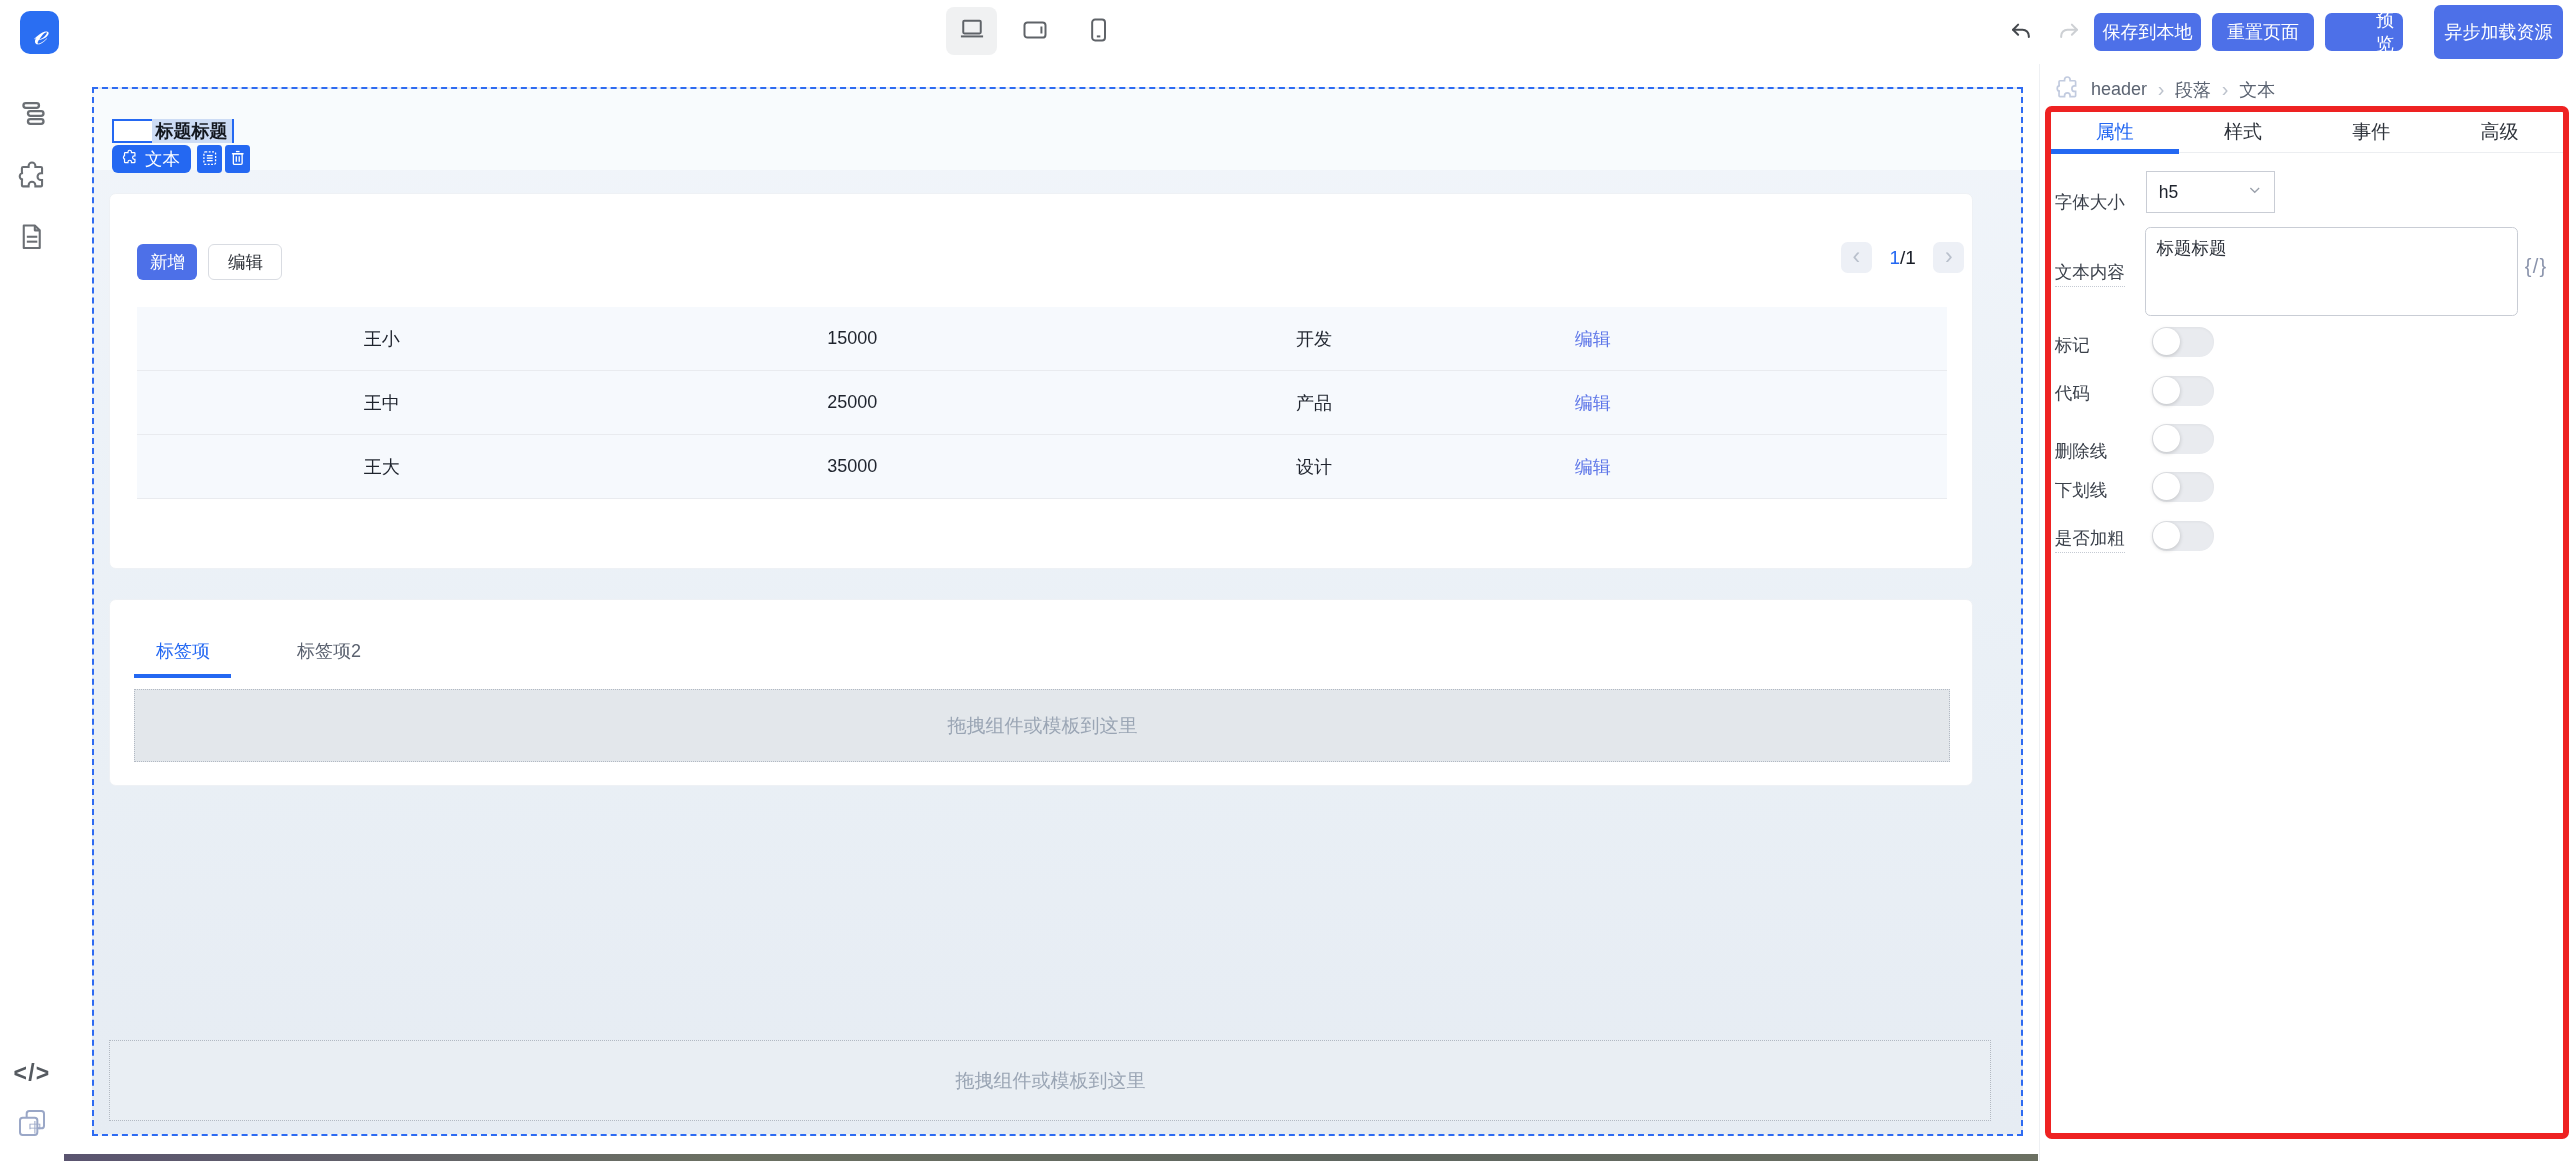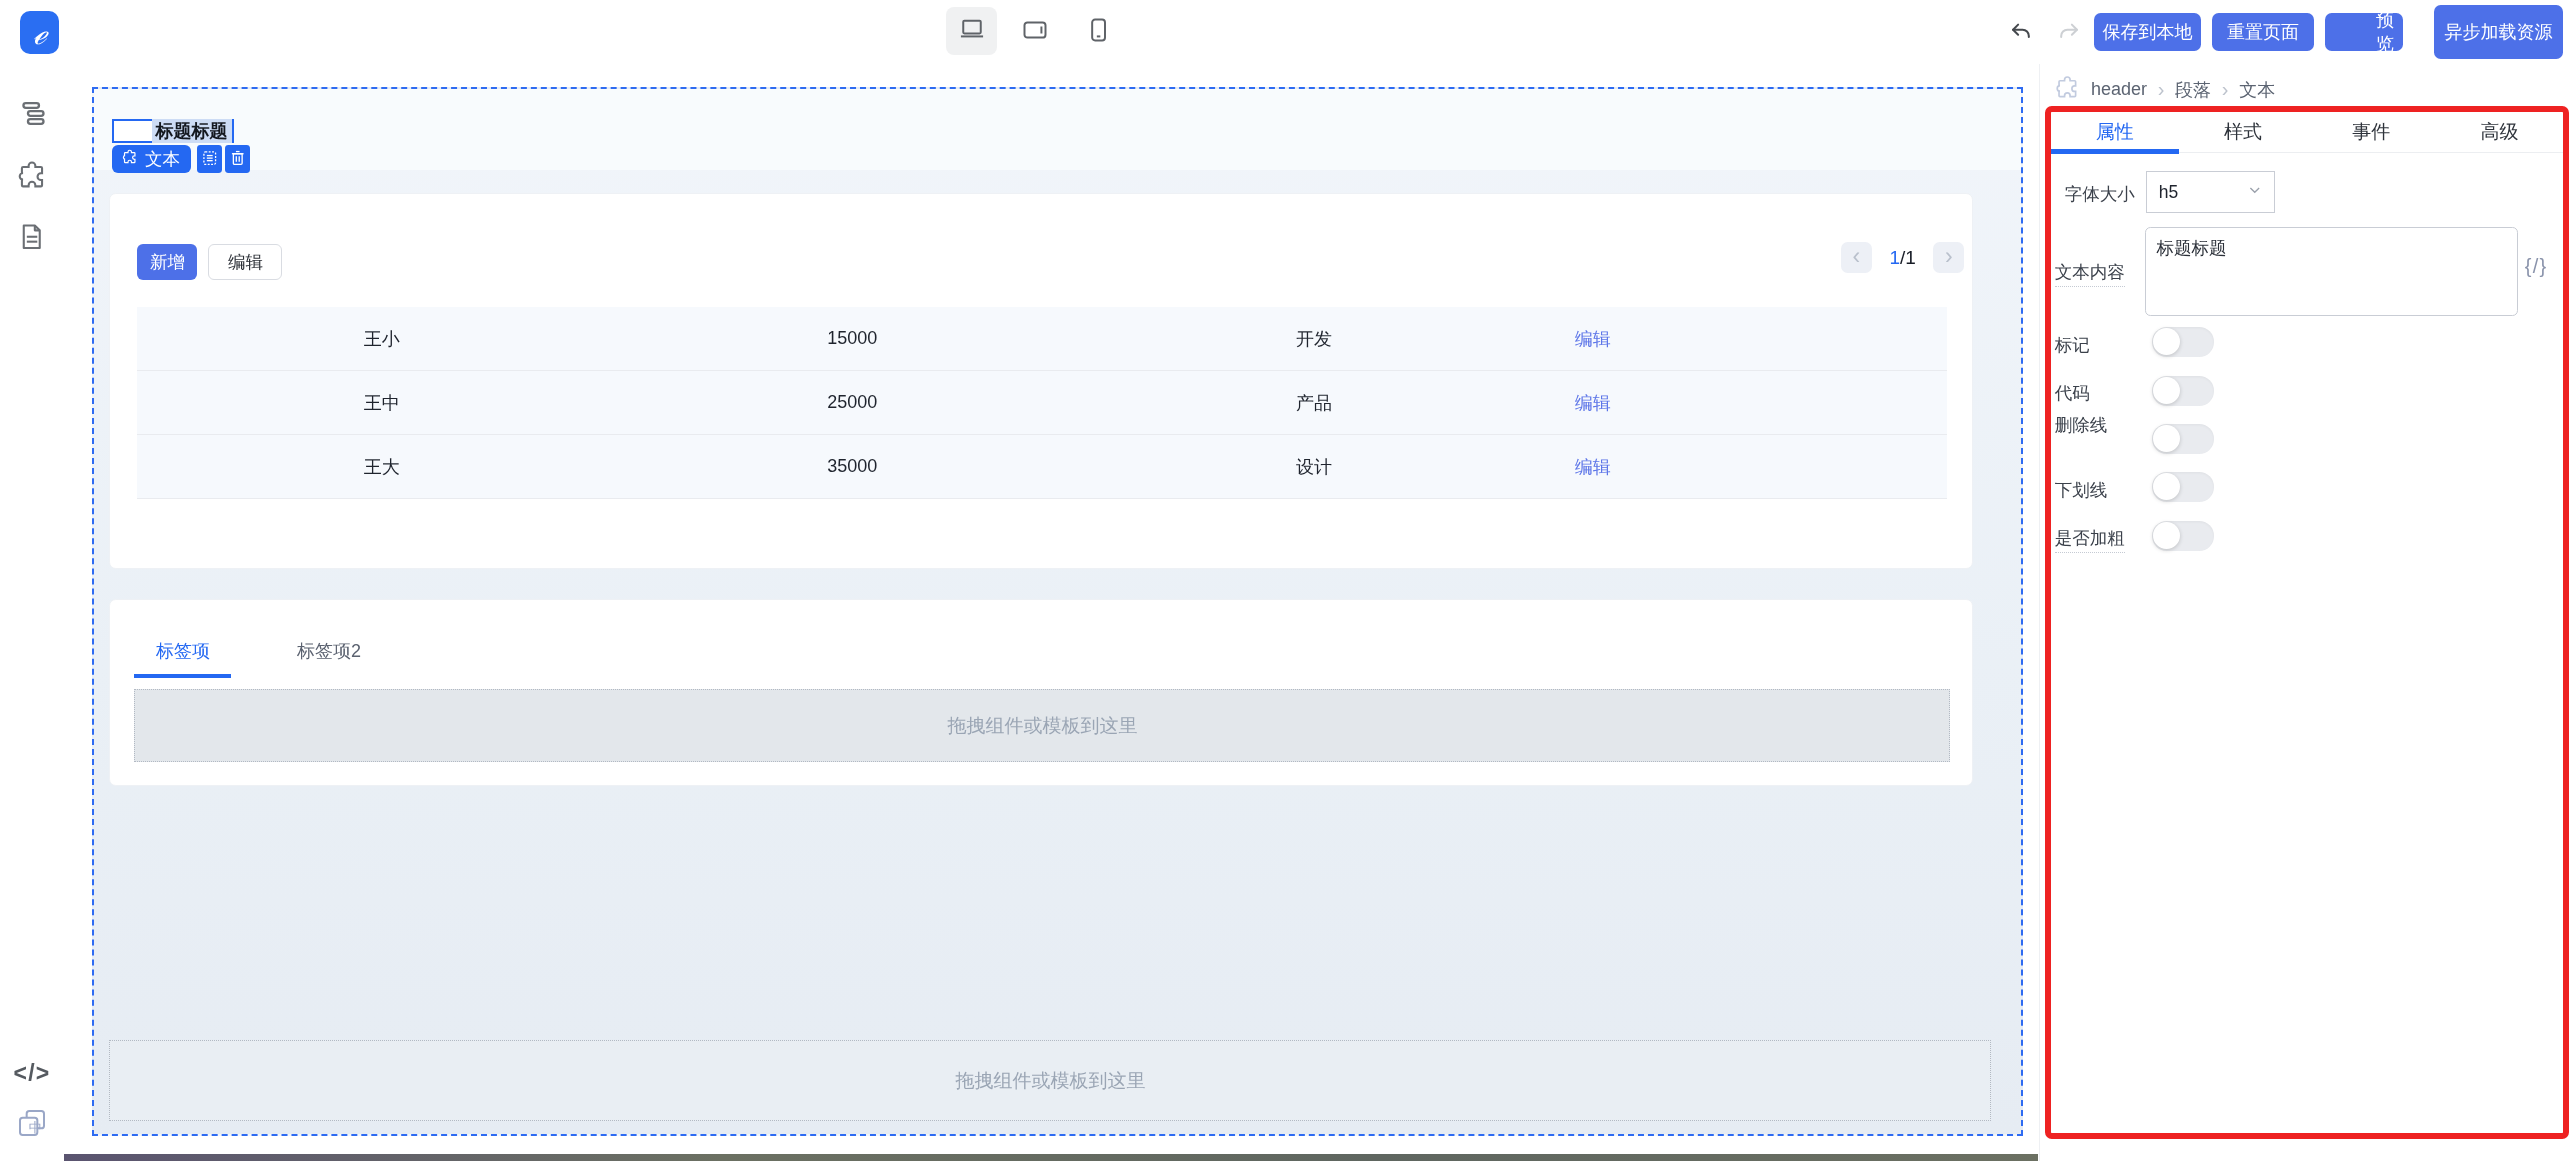--- a/index.html
+++ b/index.html
@@ -312,21 +312,21 @@
 
     <div class="abs insp-body">
       <div class="abs insp-tabs">
         <div class="insp-tab active">属性</div>
         <div class="insp-tab">样式</div>
         <div class="insp-tab">事件</div>
         <div class="insp-tab">高级</div>
       </div>
       <div class="abs tab-underline"></div>
 
-      <span class="abs fld-label" style="left:4px;top:71px;margin-left:10px;">字体大小</span>
+      <span class="abs fld-label" style="left:4px;top:79px;">字体大小</span>
       <div class="abs select">
         <span>h5</span>
         <span>
           <svg width="17.5" height="17.5" viewBox="0 0 24 24" fill="none" stroke="#9aa0ab" stroke-width="1.8">
             <polyline points="6,9.5 12,15.5 18,9.5"></polyline>
           </svg>
         </span>
       </div>
 
       <span class="abs fld-label dotted-u" style="left:4px;top:149px;text-align:center;">文本内容</span>
@@ -336,21 +336,21 @@
       <span class="abs fld-label" style="left:4px;top:222px;">标记</span>
       <div class="toggle" style="top:216px;">
           <span class="knob"></span>
         </div>
 
       <span class="abs fld-label" style="left:4px;top:270px;text-align:right;">代码</span>
       <div class="toggle" style="top:265px;">
           <span class="knob"></span>
         </div>
 
-      <span class="abs fld-label" style="left:4px;top:302px;text-align:center;">删除线</span>
+      <span class="abs fld-label" style="left:4px;top:328px;text-align:center;">删除线</span>
       <div class="toggle" style="top:313px;">
           <span class="knob"></span>
         </div>
 
       <span class="abs fld-label" style="left:4px;top:367px;">下划线</span>
       <div class="toggle" style="top:361px;">
           <span class="knob"></span>
         </div>
 
       <span class="abs fld-label dotted-u" style="left:4px;top:415px;">是否加粗</span>

